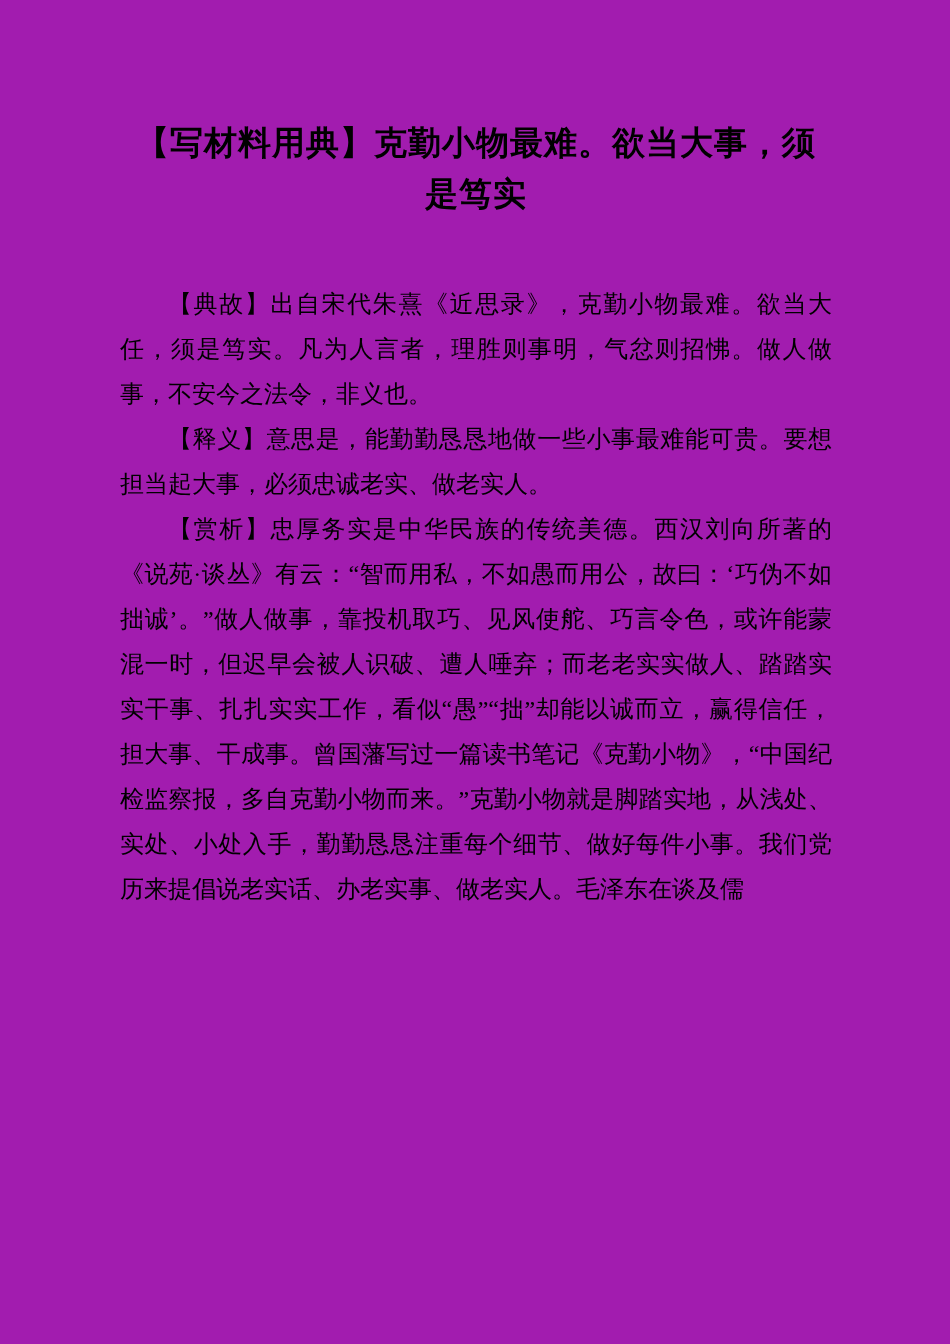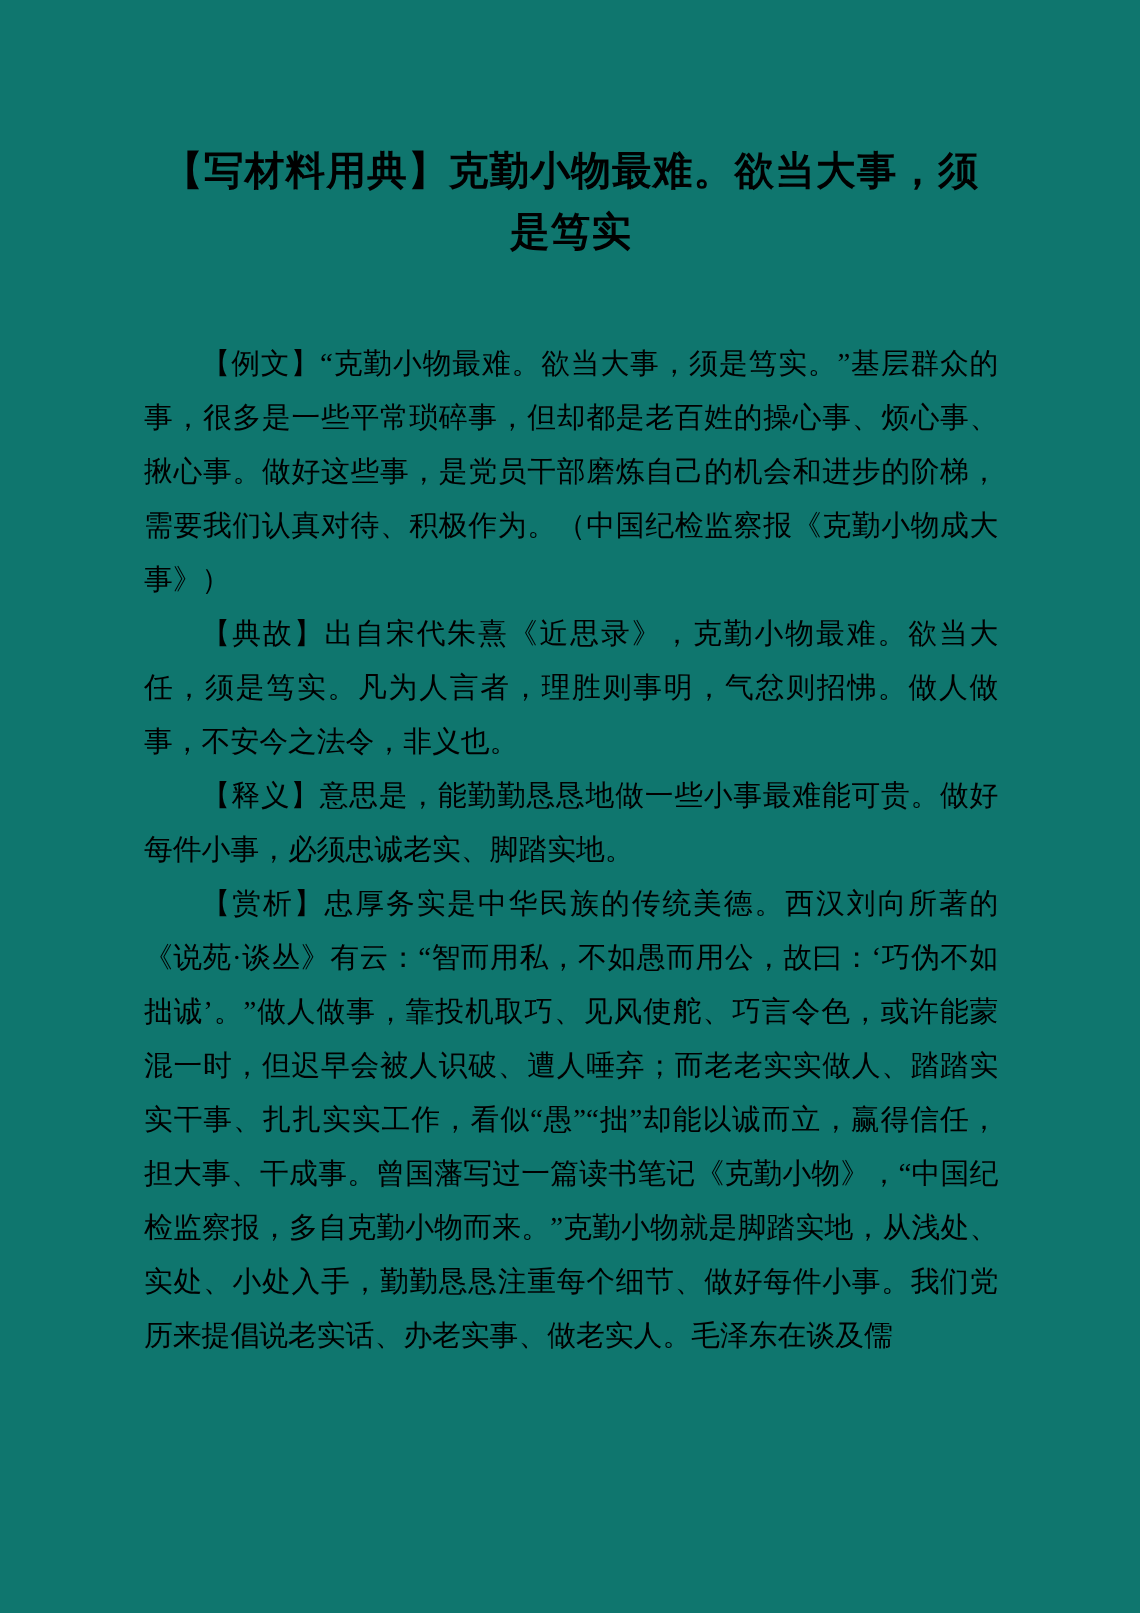--- a/index.html
+++ b/index.html
@@ -5,21 +5,21 @@
   * { margin: 0; padding: 0; box-sizing: border-box; }
   html, body {
     background: #ffffff;
     font-family: "Liberation Serif", "DejaVu Serif", serif;
   }
   .page {
     position: relative;
     width: 950px;
     height: 1344px;
     margin: 0 auto;
-    background: #0f766e;
+    background: #a21caf;
     color: #000000;
     padding: 118px 118px 0 120px;
     overflow: hidden;
   }
   .doc-title {
     font-size: 33px;
     font-weight: 700;
     text-align: center;
     line-height: 1.55;
     letter-spacing: 1px;
@@ -35,18 +35,17 @@
     word-break: break-all;
   }
 </style>
 </head>
 <body>
 
 <div class="page">
   <h1 class="doc-title">【写材料用典】克勤小物最难。欲当大事，须是笃实</h1>
 
   <div class="doc-body">
-    <p class="para">【例文】“克勤小物最难。欲当大事，须是笃实。”基层群众的事，很多是一些平常琐碎事，但却都是老百姓的操心事、烦心事、揪心事。做好这些事，是党员干部磨炼自己的机会和进步的阶梯，需要我们认真对待、积极作为。（中国纪检监察报《克勤小物成大事》）</p>
     <p class="para">【典故】出自宋代朱熹《近思录》，克勤小物最难。欲当大任，须是笃实。凡为人言者，理胜则事明，气忿则招怫。做人做事，不安今之法令，非义也。</p>
-    <p class="para">【释义】意思是，能勤勤恳恳地做一些小事最难能可贵。做好每件小事，必须忠诚老实、脚踏实地。</p>
+    <p class="para">【释义】意思是，能勤勤恳恳地做一些小事最难能可贵。要想担当起大事，必须忠诚老实、做老实人。</p>
     <p class="para">【赏析】忠厚务实是中华民族的传统美德。西汉刘向所著的《说苑·谈丛》有云：“智而用私，不如愚而用公，故曰：‘巧伪不如拙诚’。”做人做事，靠投机取巧、见风使舵、巧言令色，或许能蒙混一时，但迟早会被人识破、遭人唾弃；而老老实实做人、踏踏实实干事、扎扎实实工作，看似“愚”“拙”却能以诚而立，赢得信任，担大事、干成事。曾国藩写过一篇读书笔记《克勤小物》，“中国纪检监察报，多自克勤小物而来。”克勤小物就是脚踏实地，从浅处、实处、小处入手，勤勤恳恳注重每个细节、做好每件小事。我们党历来提倡说老实话、办老实事、做老实人。毛泽东在谈及儒</p>
   </div>
 </div>
 
 </body></html>

